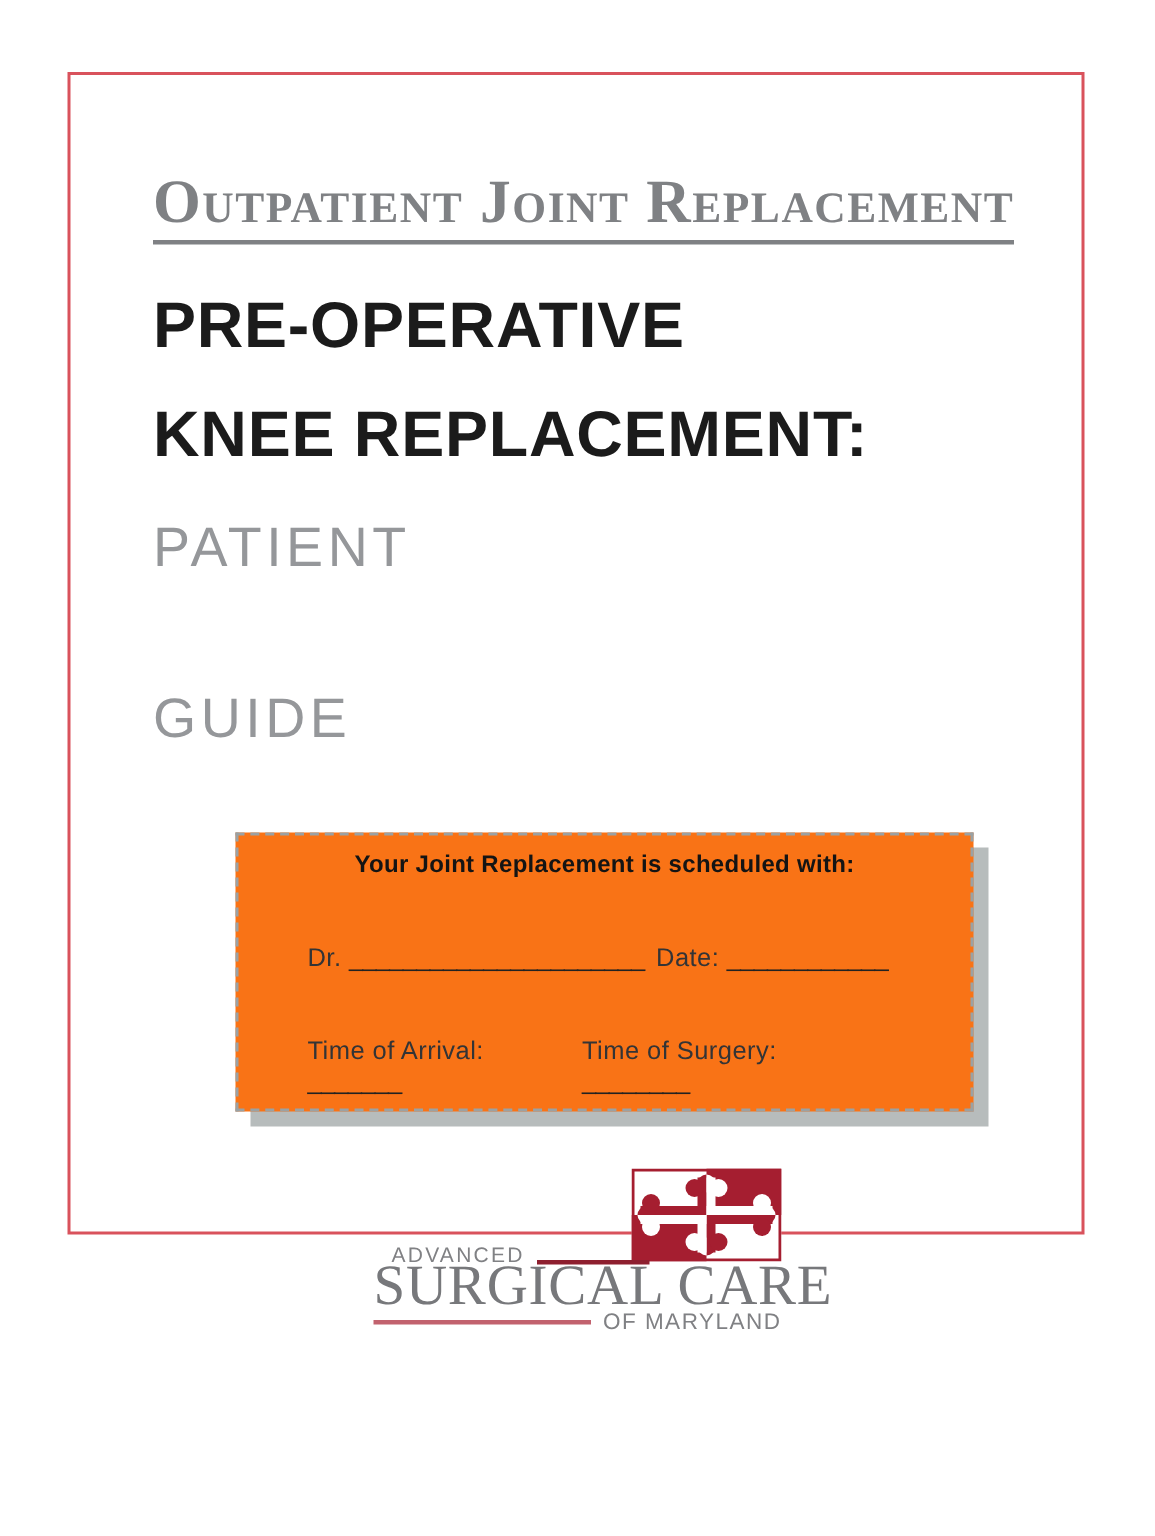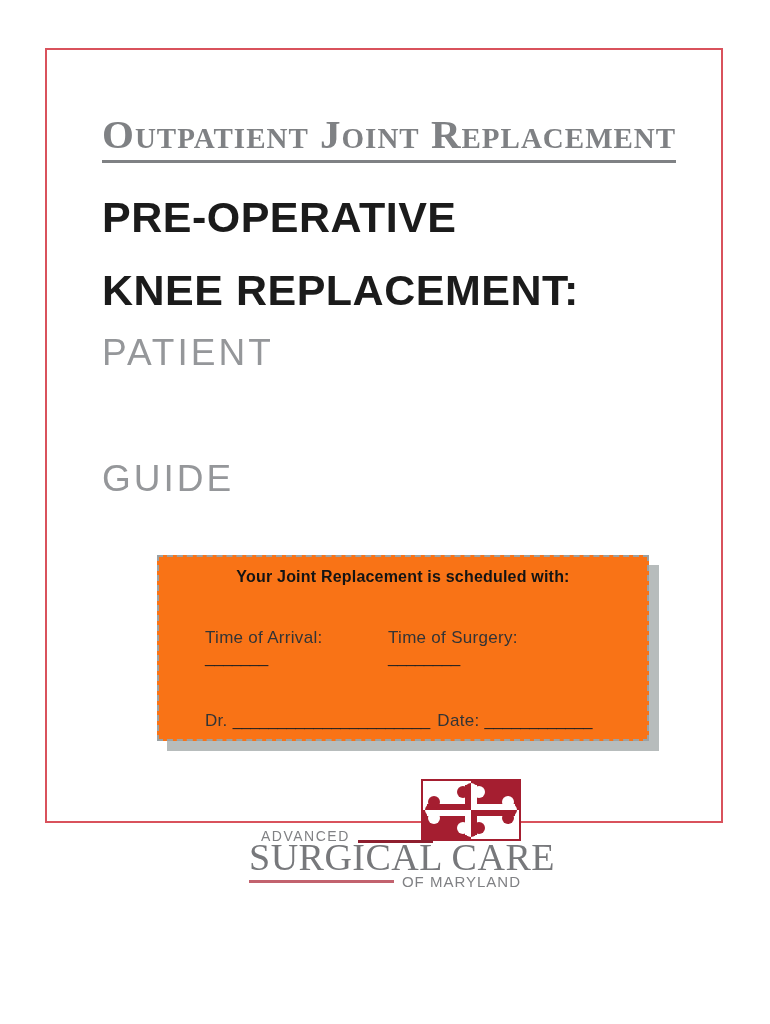--- a/index.html
+++ b/index.html
@@ -58,21 +58,21 @@
   .sub-title {
     position: absolute;
     left: 55px;
     font-weight: 400;
     font-size: 37px;
     letter-spacing: 3px;
     color: #95979a;
     line-height: 1;
     white-space: nowrap;
   }
-  .s1 { top: 284px; text-align: center; }
+  .s1 { top: 296px; text-align: center; }
   .s2 { top: 352px; }
   .s3 { top: 410px; }
 
   .schedule-box {
     position: absolute;
     left: 110px;
     top: 505px;
     width: 492px;
     height: 186px;
     box-sizing: border-box;
@@ -184,28 +184,28 @@
     <div class="main-title t1">PRE-OPERATIVE</div>
 
     <div class="sub-title s1">PATIENT</div>
 
 
     <div class="sub-title s3">GUIDE</div>
 
     <div class="schedule-box">
       <div class="schedule-heading">Your Joint Replacement is scheduled with:</div>
 
+      <div class="schedule-row r1">
+        <span><span>Dr.</span> <span class="blank">______________________</span></span>
+        <span><span>Date:</span> <span class="blank">____________</span></span>
+      </div>
+
       <div class="schedule-row r2">
         <span><span>Time of Arrival:</span> <span class="blank">_______</span></span>
         <span><span>Time of Surgery:</span> <span class="blank">________</span></span>
-      </div>
-
-      <div class="schedule-row r1">
-        <span><span>Dr.</span> <span class="blank">______________________</span></span>
-        <span><span>Date:</span> <span class="blank">____________</span></span>
       </div>
     </div>
 
     <div class="logo">
 
       <svg class="logo-flag" viewBox="0 0 100 62" xmlns="http://www.w3.org/2000/svg">
         <defs>
           <clipPath id="whiteQuads">
             <rect x="0" y="0" width="50" height="31"></rect>
             <rect x="50" y="31" width="50" height="31"></rect>

